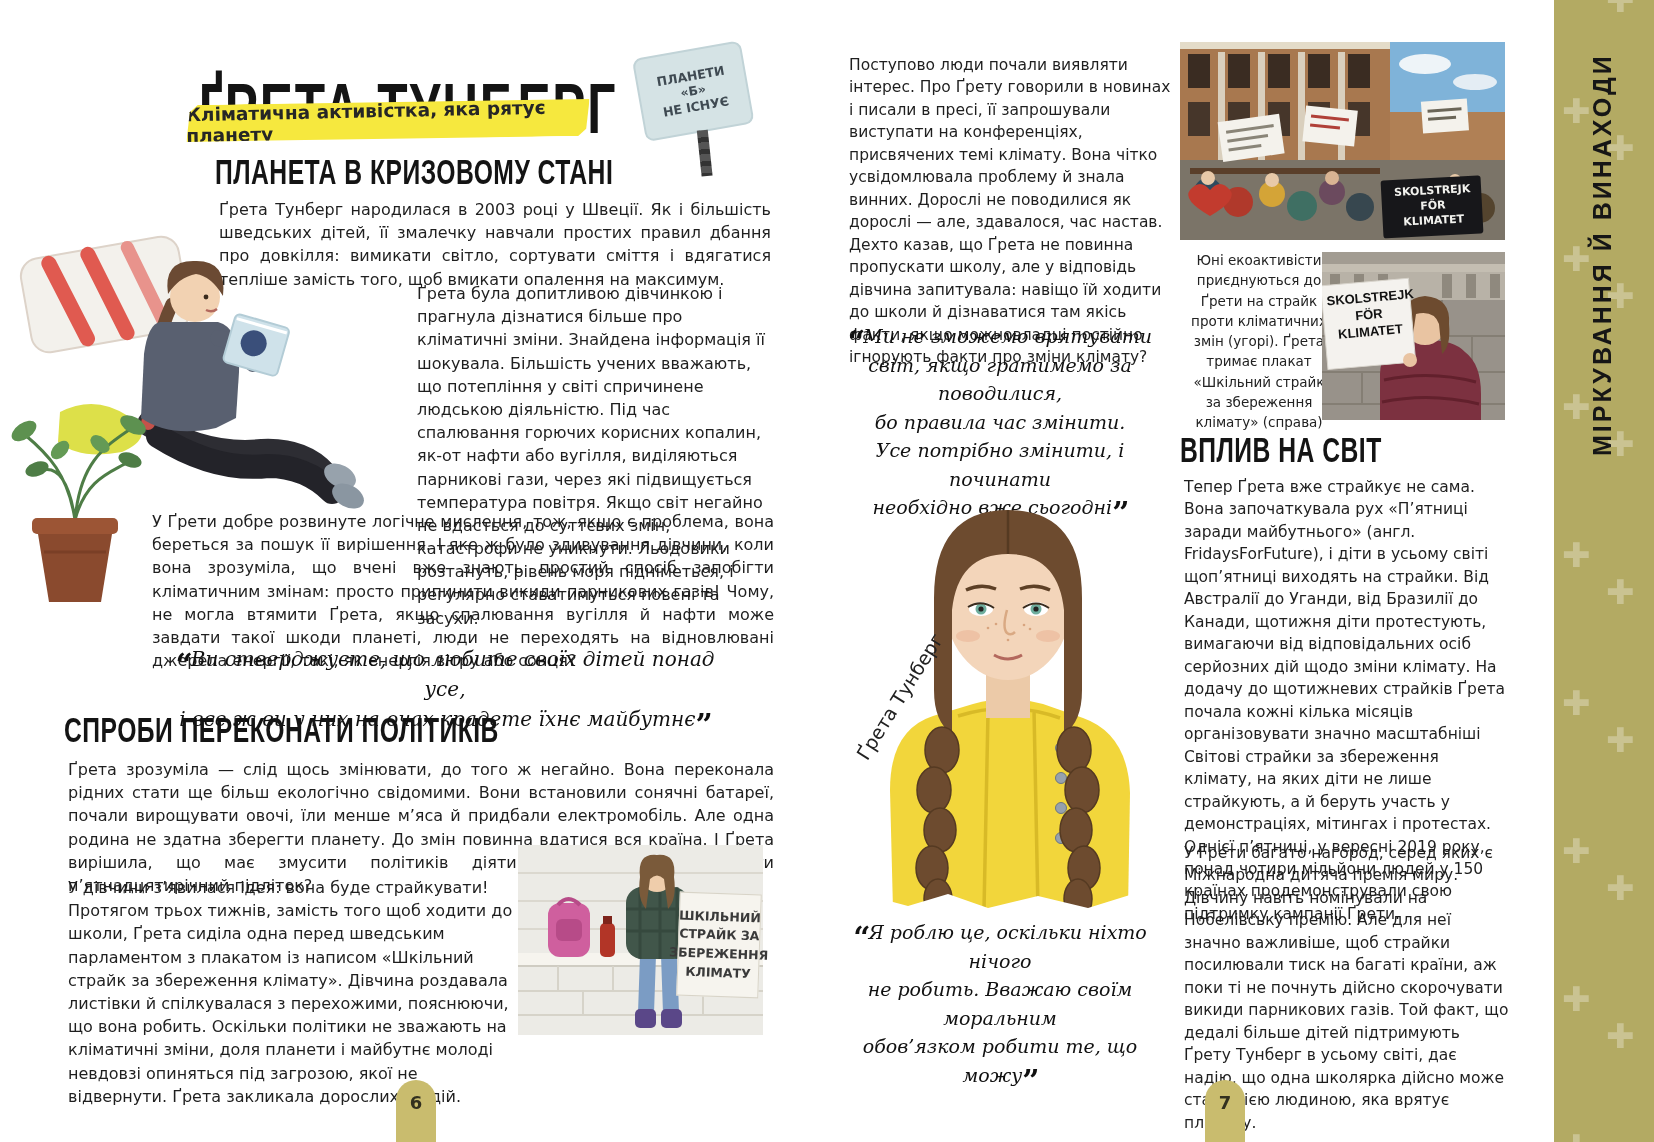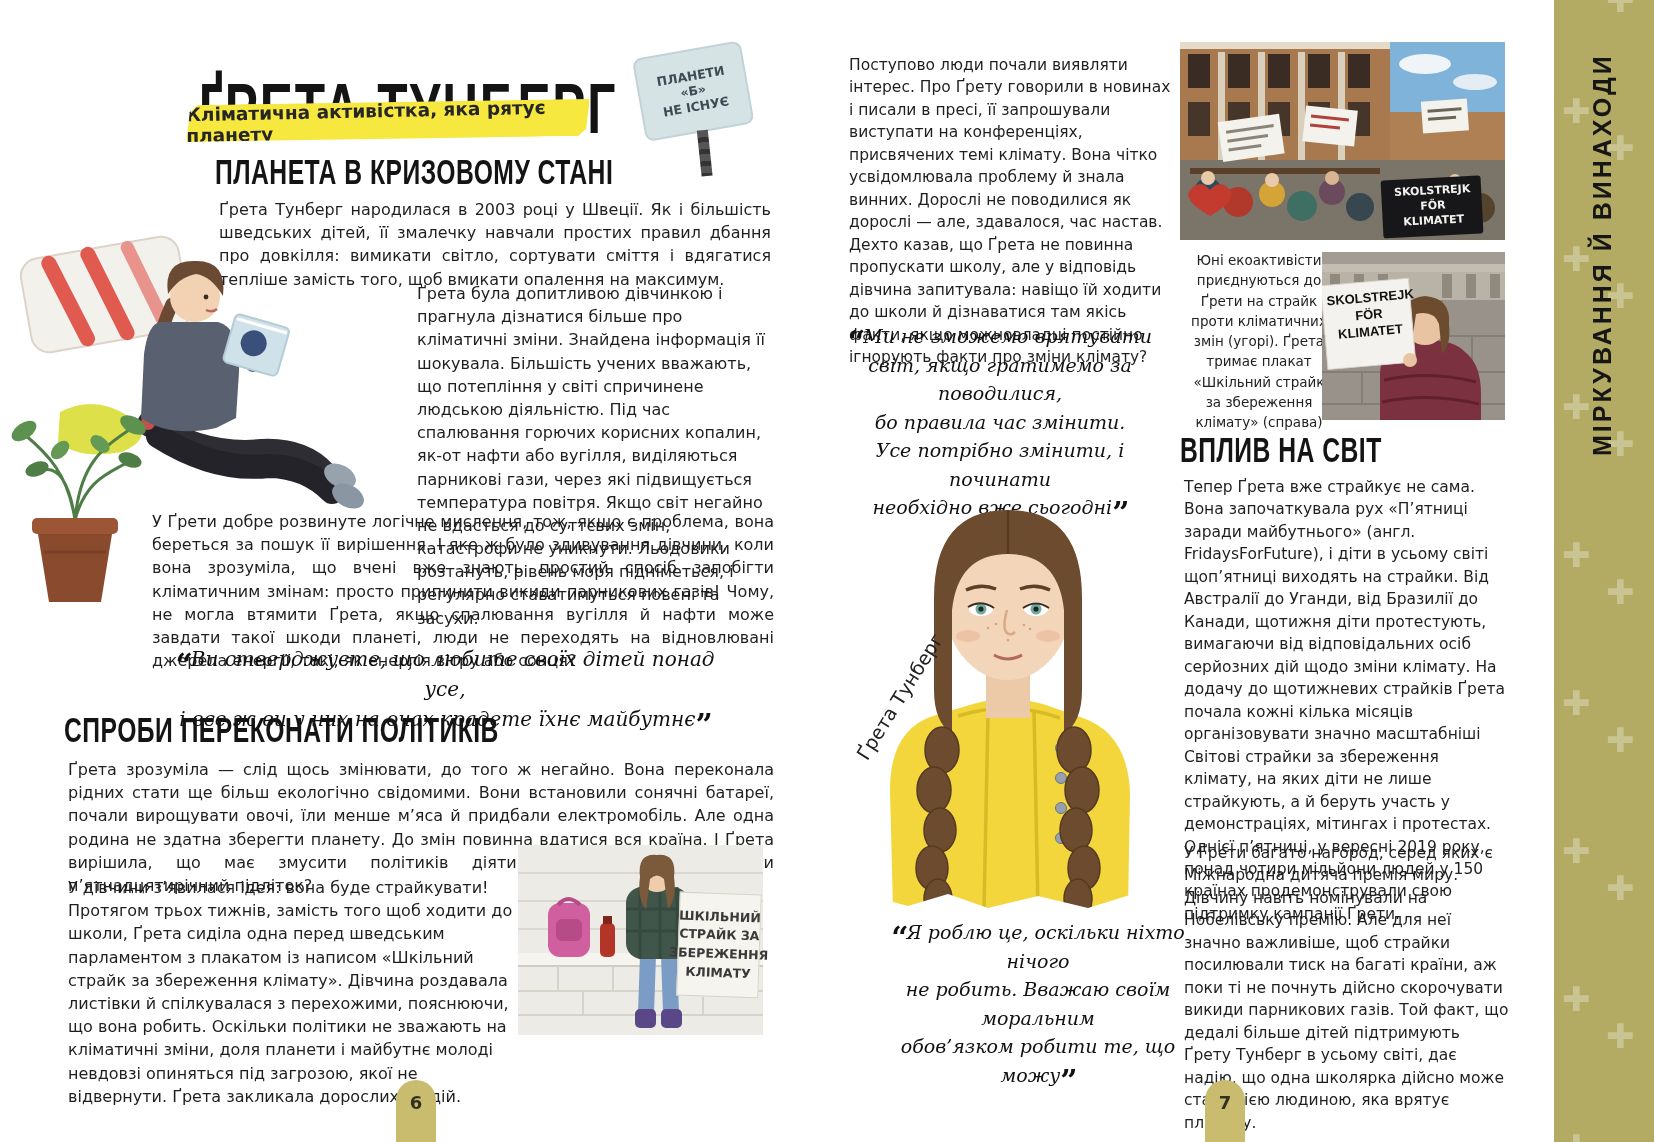--- a/index.html
+++ b/index.html
@@ -291,21 +291,21 @@
           <circle cx="158" cy="166" r="1.3"></circle>
           <circle cx="186" cy="167" r="1.3"></circle>
           <circle cx="192" cy="171" r="1.3"></circle>
           <circle cx="170" cy="182" r="1.3"></circle>
         </g>
       <path d="M40 440 L70 448 L110 436 L150 450 L200 438 L250 450 L295 436 L310 452 L30 452 Z" fill="#ffffff"></path>
     </svg>
 
     <div class="abs rot-caption" style="left:852px;top:752px;" data-name="portrait-caption">Ґрета Тунберг</div>
 
-    <div class="abs quote" style="left:868px;top:918px;width:340px;font-size:19px;" data-name="quote-block"><span class="qmark" data-name="open-quote-icon">“</span><span class="pre" data-name="quote-text">Я роблю це, оскільки ніхто нічого
+    <div class="abs quote" style="left:830px;top:918px;width:340px;font-size:19px;" data-name="quote-block"><span class="qmark" data-name="open-quote-icon">“</span><span class="pre" data-name="quote-text">Я роблю це, оскільки ніхто нічого
 не робить. Вважаю своїм моральним
 обов’язком робити те, що можу</span><span class="qmark" data-name="close-quote-icon">”</span></div>
 
     <div class="abs tab" style="left:1205px;top:1080px;" data-name="page-number-tab-right">
       <span data-name="page-number-right">7</span>
     </div>
   </section>
 
   <div class="abs band" style="left:1554px;top:0;width:100px;height:1142px;" data-name="chapter-side-band">
     <div class="abs" style="left:0;top:0;width:100px;height:1142px;" data-name="sidebar-pattern">

